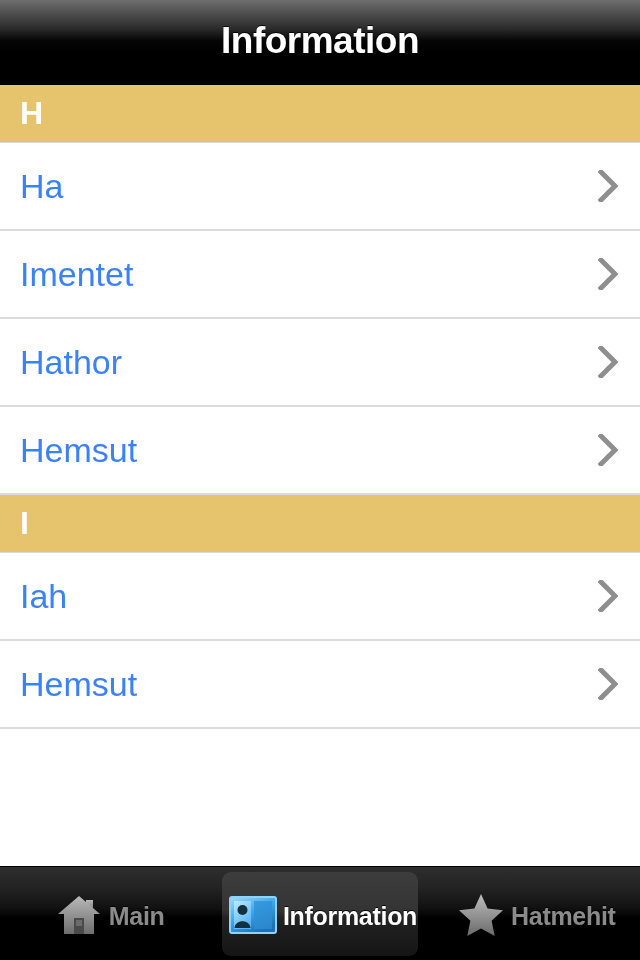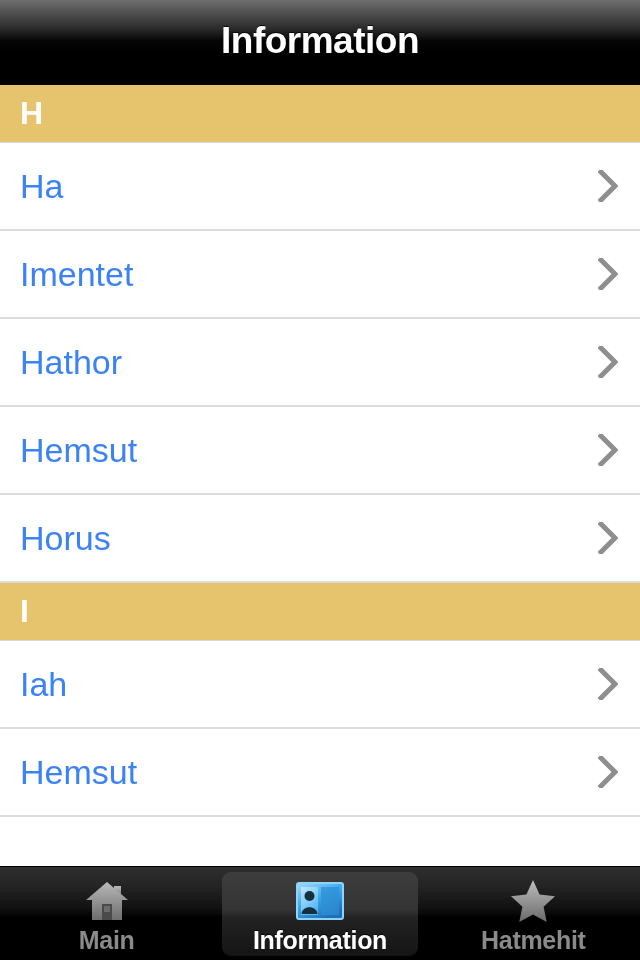--- a/index.html
+++ b/index.html
@@ -64,21 +64,21 @@
   .tabbar {
     position:absolute; left:0; bottom:0; width:640px; height:94px;
     background:linear-gradient(to bottom,
       #2e2e2e 0%, #232323 22%, #111111 44%, #000000 55%, #000000 100%);
     display:flex;
     border-top:1px solid #000;
   }
   .tab {
     flex:1 1 0;
     position:relative;
-    display:flex; flex-direction:column;
+    display:flex; 
     align-items:center; justify-content:center;
     padding-top:6px;
   }
   .tab .tab-bg {
     position:absolute; left:9px; right:9px; top:5px; bottom:4px;
     border-radius:9px; background:transparent;
   }
   .tab.selected .tab-bg {
     background:linear-gradient(to bottom,#3d3d3d 0%, #343434 45%, #222222 55%, #151515 100%);
   }
@@ -127,28 +127,20 @@
       <div class="row">
         <span class="row-label">Hathor</span>
         <span class="chevron">
           <svg width="20" height="32" viewBox="0 0 20 32" xmlns="http://www.w3.org/2000/svg">
             <path d="M3 2 L17 16 L3 30" fill="none" stroke="#8e8e8e" stroke-width="5" stroke-linecap="square" stroke-linejoin="miter"></path>
           </svg>
         </span>
       </div>
       <div class="row">
         <span class="row-label">Hemsut</span>
-        <span class="chevron">
-          <svg width="20" height="32" viewBox="0 0 20 32" xmlns="http://www.w3.org/2000/svg">
-            <path d="M3 2 L17 16 L3 30" fill="none" stroke="#8e8e8e" stroke-width="5" stroke-linecap="square" stroke-linejoin="miter"></path>
-          </svg>
-        </span>
-      </div>
-      <div class="row">
-        <span class="row-label">Horus</span>
         <span class="chevron">
           <svg width="20" height="32" viewBox="0 0 20 32" xmlns="http://www.w3.org/2000/svg">
             <path d="M3 2 L17 16 L3 30" fill="none" stroke="#8e8e8e" stroke-width="5" stroke-linecap="square" stroke-linejoin="miter"></path>
           </svg>
         </span>
       </div>
       <div class="section-header">I</div>
       <div class="row">
         <span class="row-label">Iah</span>
         <span class="chevron">

